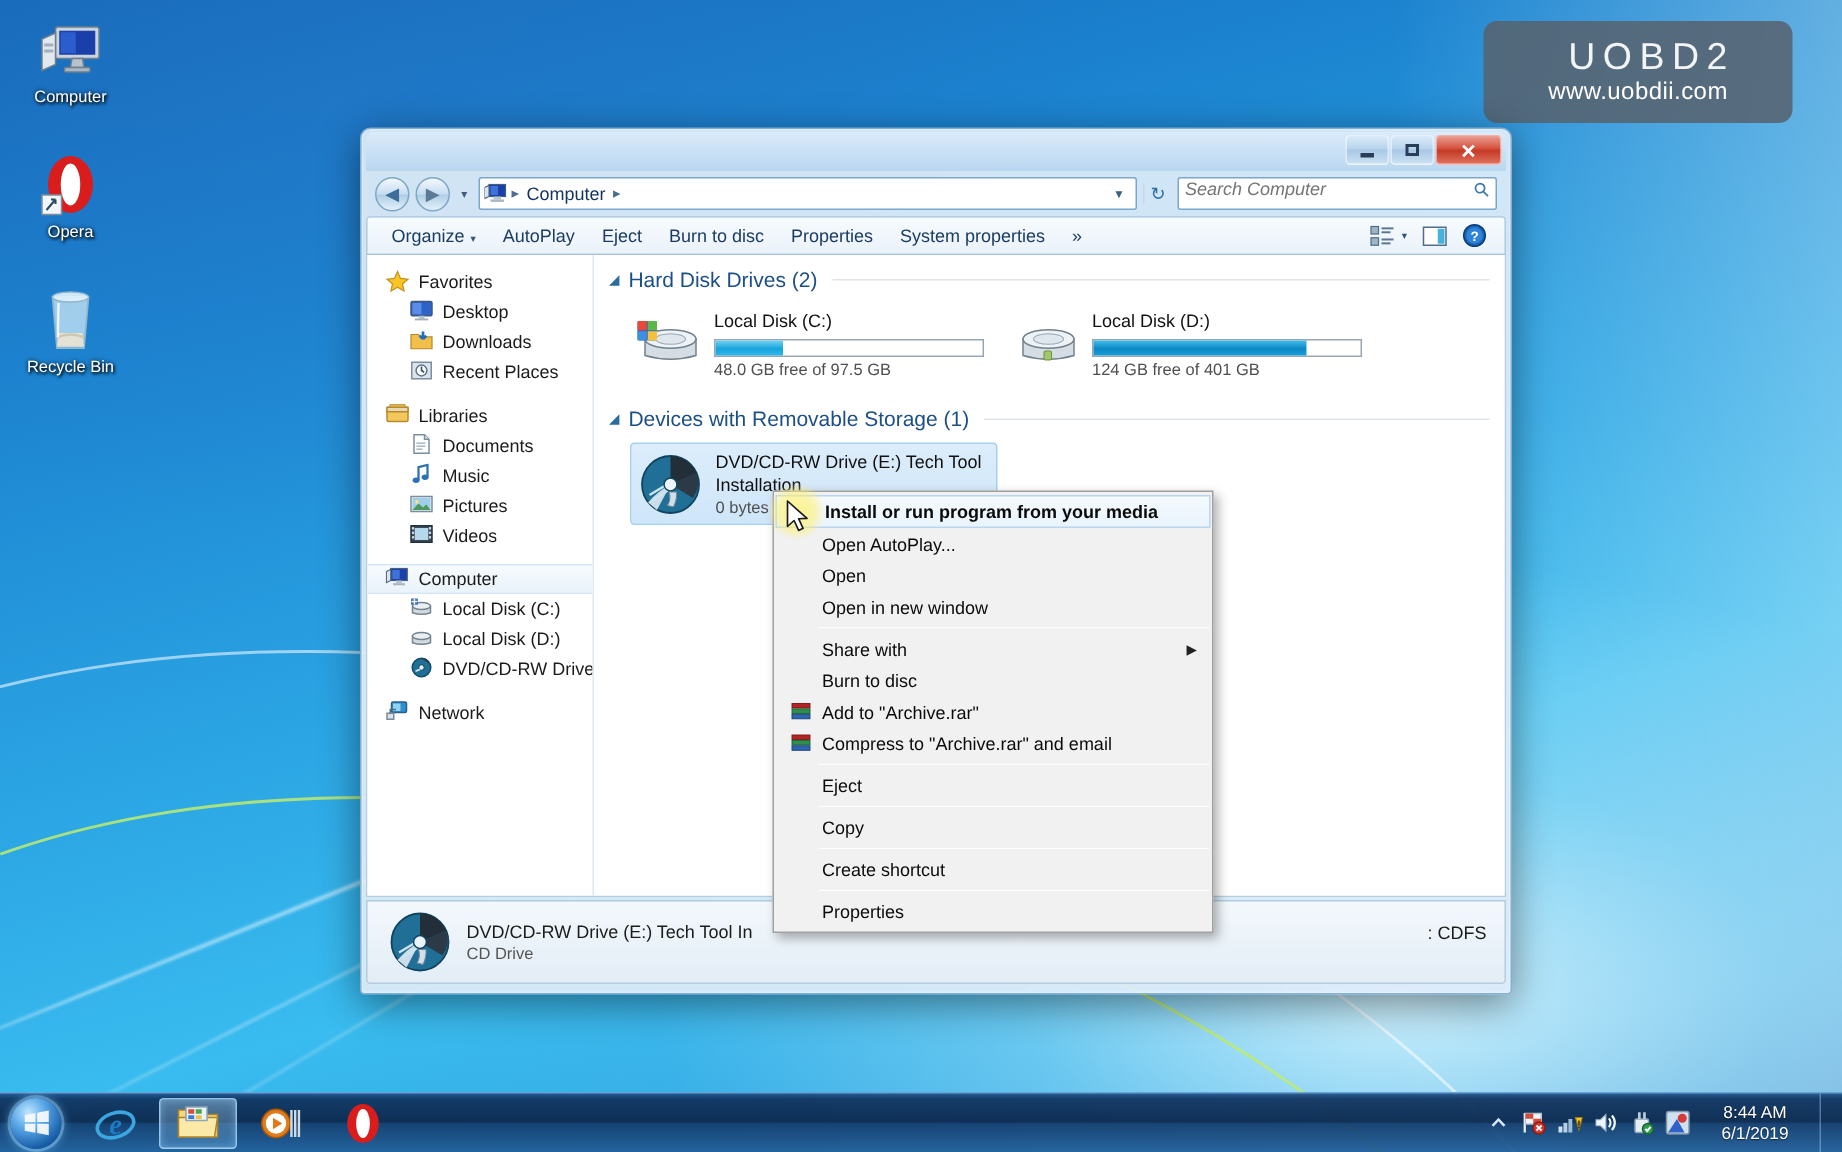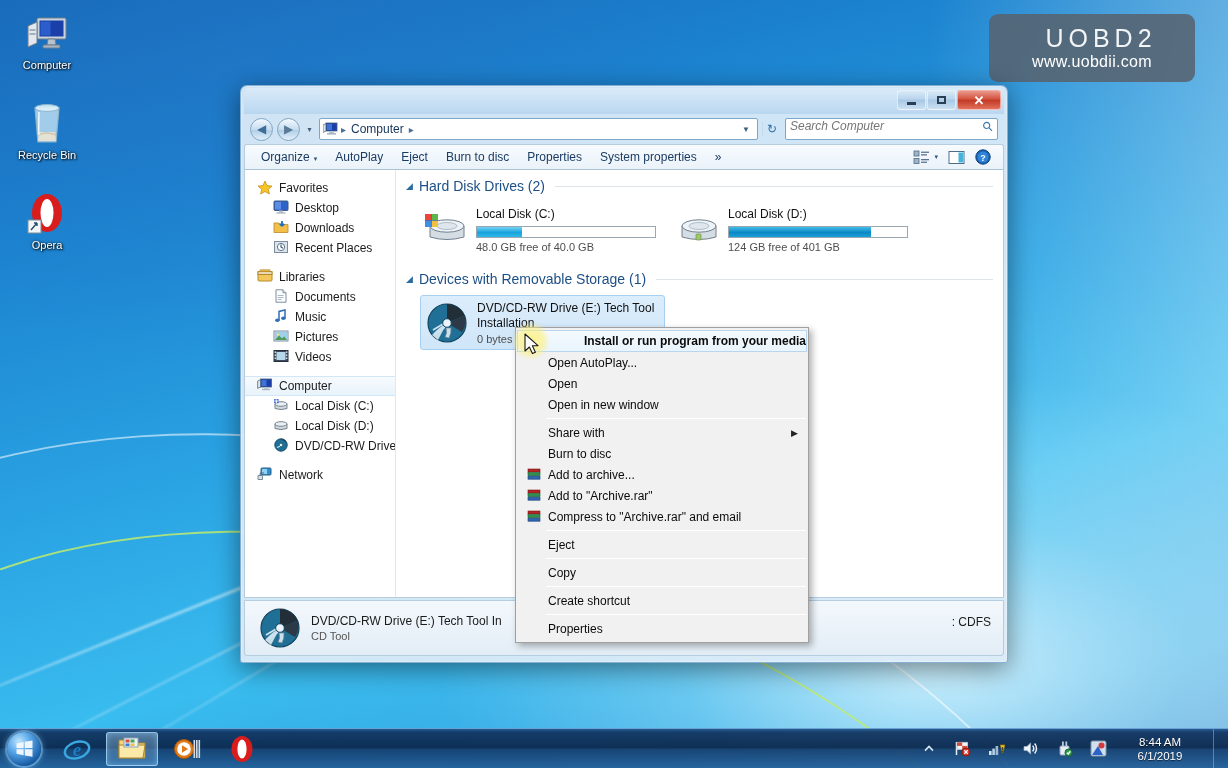--- a/index.html
+++ b/index.html
@@ -175,21 +175,21 @@
     background: #f1f1f1; border: 1px solid #a0a0a0;
     box-shadow: 3px 3px 7px rgba(0,0,0,.32); padding: 2px 0 3px 0; z-index: 50;
   }
   .cm-item {
     height: 21px; display: flex; align-items: center; padding-left: 4px;
     font-size: 12px; color: #0b0b0b; position: relative;
   }
   .cm-item.bold { font-weight: bold; }
   .cm-item.hl {
     background: linear-gradient(to bottom,#f5fafe,#e9f4fd);
-    border: 1px solid #b8d6ef; height: 22px; margin: 0 1px; text-align: right;
+    border: 1px solid #b8d6ef; height: 22px; margin: 0 1px;
   }
   .cm-icocol { width: 28px; flex: none; display: flex; align-items: center; justify-content: center; }
   .cm-lbl { flex: 1; }
   .cm-arrow { font-size: 9px; color: #222; padding-right: 10px; }
   .cm-sep { height: 1px; background: #dcdcdc; margin: 3px 2px 3px 30px; border-top: 1px solid #fff; }
 
   
   #cursor { position: absolute; left: 512px; top: 322px; width: 40px; height: 40px; z-index: 60; pointer-events: none; }
   #cursor .halo {
     position: absolute; left: 0; top: 0; width: 38px; height: 38px; border-radius: 50%;
@@ -214,21 +214,21 @@
   }
   .tb-task {
     width: 52px; height: 34px; margin-left: 3px; border-radius: 3px;
     display: flex; align-items: center; justify-content: center;
   }
   .tb-task.active {
     background: linear-gradient(to bottom, rgba(190,228,255,.38), rgba(120,185,235,.26));
     border: 1px solid rgba(180,225,255,.75);
     box-shadow: 0 0 6px rgba(150,215,255,.45) inset;
   }
-  #tray { margin-left: auto; display: flex; align-items: center; height: 37px; padding-right: 4px; gap: 17px; }
+  #tray { margin-left: auto; display: flex; align-items: center; height: 37px; padding-right: 4px; gap: 7px; }
   .tray-ico { width: 17px; height: 17px; display: flex; align-items: center; justify-content: center; }
   #clock {
     width: 68px; text-align: center; color: #fff; font-size: 11.5px; line-height: 14px;
     text-shadow: 0 1px 1px rgba(0,0,0,.6); padding-left: 4px;
   }
   #showdesk { width: 11px; height: 40px; border-left: 1px solid rgba(160,205,245,.45); margin-left: 4px; }
 </style>
 </head>
 <body>
 
@@ -252,40 +252,40 @@
           <rect x="19" y="31" width="17" height="3" rx="1" fill="#aab7c3" stroke="#6f7f8d"></rect>
           <path d="M4 12 L13 8 L13 29 L4 33 Z" fill="#e2e8ee" stroke="#6f7f8d"></path>
           <rect x="5.5" y="15" width="6" height="2" fill="#9fb0bf"></rect>
           <rect x="5.5" y="19" width="6" height="2" fill="#9fb0bf"></rect>
         </svg>
       </div>
       <div class="lbl">Computer</div>
     </div>
     <div class="desk-icon">
       <div class="glyph">
+        <svg width="42" height="44" viewBox="0 0 42 44">
+          <ellipse cx="21" cy="21" rx="15" ry="19" fill="#d91d1d"></ellipse>
+          <ellipse cx="21" cy="21" rx="6.5" ry="14" fill="#ffffff"></ellipse>
+          <rect x="2" y="28" width="13" height="13" fill="#f2f6fa" stroke="#7d8e9c"></rect>
+          <path d="M5 38 L11 31 M11 31 L8 31 M11 31 L11 34" stroke="#2b4a66" stroke-width="1.4" fill="none"></path>
+        </svg>
+      </div>
+      <div class="lbl">Opera</div>
+    </div>
+    <div class="desk-icon">
+      <div class="glyph">
         <svg width="40" height="44" viewBox="0 0 40 44">
           <path d="M8 6 L32 6 L29 40 L11 40 Z" fill="rgba(205,232,245,0.75)" stroke="#8fb6cc" stroke-width="1.2"></path>
           <ellipse cx="20" cy="6" rx="12" ry="3.4" fill="rgba(225,243,252,.9)" stroke="#8fb6cc"></ellipse>
           <path d="M12 30 L28 30 L29 39 L11 39 Z" fill="rgba(235,228,210,.9)"></path>
           <path d="M11 33 q9 -4 18 0" stroke="#cfc6ae" fill="none" stroke-width="1.5"></path>
           <path d="M12 10 L11.6 33" stroke="rgba(255,255,255,.8)" stroke-width="1.6" fill="none"></path>
         </svg>
       </div>
       <div class="lbl">Recycle Bin</div>
-    </div>
-    <div class="desk-icon">
-      <div class="glyph">
-        <svg width="42" height="44" viewBox="0 0 42 44">
-          <ellipse cx="21" cy="21" rx="15" ry="19" fill="#d91d1d"></ellipse>
-          <ellipse cx="21" cy="21" rx="6.5" ry="14" fill="#ffffff"></ellipse>
-          <rect x="2" y="28" width="13" height="13" fill="#f2f6fa" stroke="#7d8e9c"></rect>
-          <path d="M5 38 L11 31 M11 31 L8 31 M11 31 L11 34" stroke="#2b4a66" stroke-width="1.4" fill="none"></path>
-        </svg>
-      </div>
-      <div class="lbl">Opera</div>
     </div>
   </div>
 
   <div id="watermark">
     <div class="w1">UOBD2</div>
     <div class="w2">www.uobdii.com</div>
   </div>
 
   <div id="explorer">
 
@@ -563,21 +563,21 @@
                 <rect x="7.8" y="3" width="6.2" height="6.2" fill="#5db64a"></rect>
                 <rect x="1" y="9.8" width="6.2" height="6.2" fill="#3f8fe0"></rect>
                 <rect x="7.8" y="9.8" width="6.2" height="6.2" fill="#f5c13c"></rect>
               </svg>
             </div>
             <div class="tile-txt">
               <div class="tile-name">Local Disk (C:)</div>
               <div class="tile-bar">
                 <div class="fill" style="width:25%;background:linear-gradient(to bottom,#72d2f2,#19a4dd 55%,#2fb8e8);"></div>
               </div>
-              <div class="tile-sub">48.0 GB free of 40.0 GB</div>
+              <div class="tile-sub">48.0 GB free of 97.5 GB</div>
             </div>
           </div>
 
           <div class="tile">
             <div class="tile-ico">
               <svg width="44" height="36" viewBox="0 0 44 36">
                 <path d="M6 15 L40 15 L40 26 Q23 31 6 26 Z" fill="#d5dde4" stroke="#72808c"></path>
                 <ellipse cx="23" cy="15" rx="17" ry="6.2" fill="#eef3f7" stroke="#72808c"></ellipse>
                 <ellipse cx="23" cy="15" rx="10" ry="3.5" fill="#dfe7ee" stroke="#9aa7b2" stroke-width=".7"></ellipse>
                 <rect x="20" y="23" width="5" height="6" rx="1" fill="#9fc96a" stroke="#6f9343" stroke-width=".7"></rect>
@@ -631,21 +631,21 @@
           <path d="M38.5 13.5 A19 19 0 0 1 36 30 L21 21 Z" fill="#2b3a46"></path>
           <path d="M6 33 Q13 25 21 21 L12 38 Z" fill="#dceaf2" opacity=".9"></path>
           <path d="M7 28 L17 22" stroke="#cfe4f0" stroke-width="1.6"></path>
           <path d="M9 32 L19 25" stroke="#cfe4f0" stroke-width="1.6"></path>
           <circle cx="21" cy="21" r="4.3" fill="#eaf4fa" stroke="#10445f"></circle>
           <path d="M20 26 q1.5 5 -1 9 l4 1 q2.5 -5 2 -10 z" fill="#cfe0ea" stroke="#6f8795" stroke-width=".7"></path>
         </svg>
       </div>
       <div>
         <div class="sb-t1">DVD/CD-RW Drive (E:) Tech Tool In</div>
-        <div class="sb-t2">CD Tool</div>
+        <div class="sb-t2">CD Drive</div>
       </div>
       <div class="sb-right">: CDFS</div>
     </div>
 
   </div>
 
   <div id="ctxmenu">
     <div class="cm-item hl bold">
       <span class="cm-icocol"></span>
       <span class="cm-lbl">Install or run program from your media</span>
@@ -666,30 +666,20 @@
     <div class="cm-sep"></div>
 
     <div class="cm-item">
       <span class="cm-icocol"></span>
       <span class="cm-lbl">Share with</span>
       <span class="cm-arrow">▶</span>
     </div>
     <div class="cm-item">
       <span class="cm-icocol"></span>
       <span class="cm-lbl">Burn to disc</span>
-    </div>
-    <div class="cm-item">
-      <span class="cm-icocol">
-        <svg width="14" height="13" viewBox="0 0 14 13">
-            <rect x="1" y="1" width="12" height="3" fill="#b32424" stroke="#7d1414" stroke-width=".6"></rect>
-            <rect x="1" y="4.6" width="12" height="3" fill="#2f8f4e" stroke="#166030" stroke-width=".6"></rect>
-            <rect x="1" y="8.2" width="12" height="3" fill="#2f64b0" stroke="#16407a" stroke-width=".6"></rect>
-          </svg>
-      </span>
-      <span class="cm-lbl">Add to archive...</span>
     </div>
     <div class="cm-item">
       <span class="cm-icocol">
         <svg width="14" height="13" viewBox="0 0 14 13">
             <rect x="1" y="1" width="12" height="3" fill="#b32424" stroke="#7d1414" stroke-width=".6"></rect>
             <rect x="1" y="4.6" width="12" height="3" fill="#2f8f4e" stroke="#166030" stroke-width=".6"></rect>
             <rect x="1" y="8.2" width="12" height="3" fill="#2f64b0" stroke="#16407a" stroke-width=".6"></rect>
           </svg>
       </span>
       <span class="cm-lbl">Add to "Archive.rar"</span>

